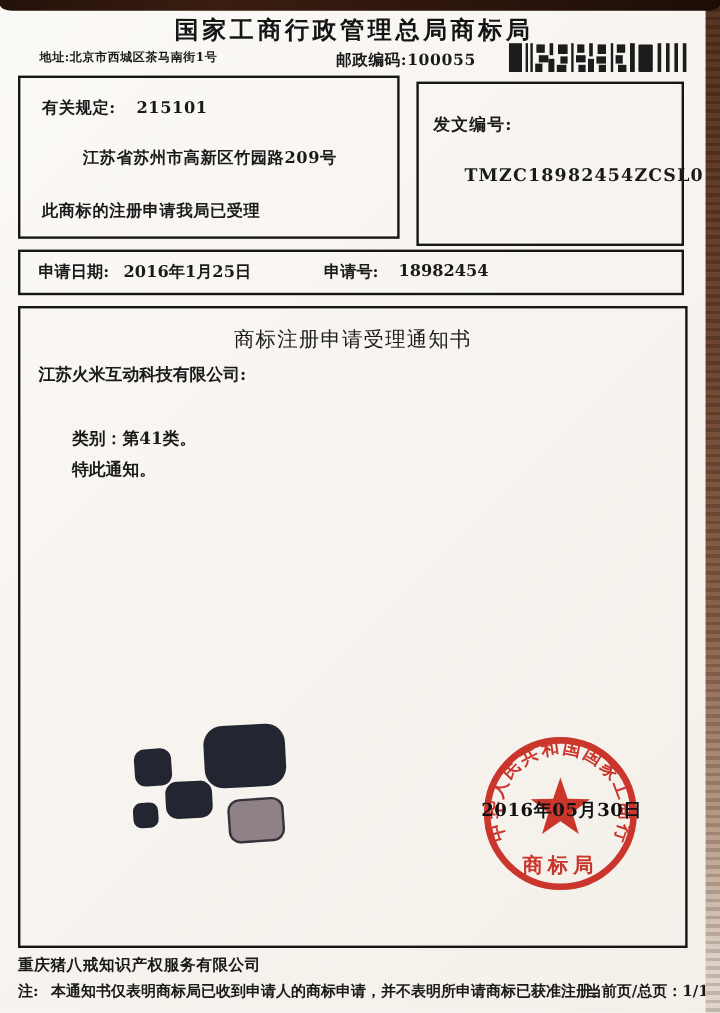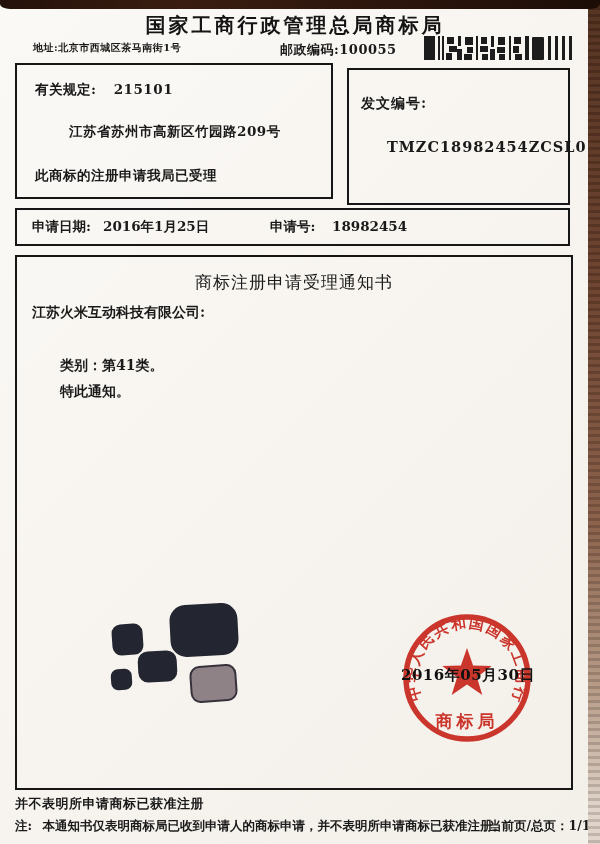--- a/index.html
+++ b/index.html
@@ -157,20 +157,20 @@
       <path id="sealArc" d="M 39.7 106.2 A 50 50 0 1 1 130.3 106.2" fill="none"></path>
     </defs>
     <text font-size="15" font-weight="bold" fill="#c8281e" font-family="DejaVu Sans, Liberation Sans, sans-serif" letter-spacing="1.9">
       <textPath href="#sealArc" startOffset="0">中华人民共和国国家工商行政管理总局</textPath>
     </text>
     <polygon fill="#c8281e" points="85,55 91.1,72.6 109.7,73.0 94.9,84.2 100.3,102.0 85,91.4 69.7,102.0 75.1,84.2 60.3,73.0 78.9,72.6"></polygon>
     <text x="85" y="134" text-anchor="middle" font-size="17" font-weight="bold" fill="#c8281e" font-family="DejaVu Sans, Liberation Sans, sans-serif" letter-spacing="4">商标局</text>
   </svg>
   <div class="abs seal-date">2016年05月30日</div>
 
-  <div class="abs agency-line">并不表明所申请商标已获准注册</div>
+  <div class="abs agency-line">重庆猪八戒知识产权服务有限公司</div>
   <div class="abs note-row">
     <span>注:</span>
     <span style="margin-left:6px;">本通知书仅表明商标局已收到申请人的商标申请，并不表明所申请商标已获准注册。</span>
   </div>
   <div class="abs page-ind">当前页/总页：1/1</div>
 
 </div>
 
 </body></html>

